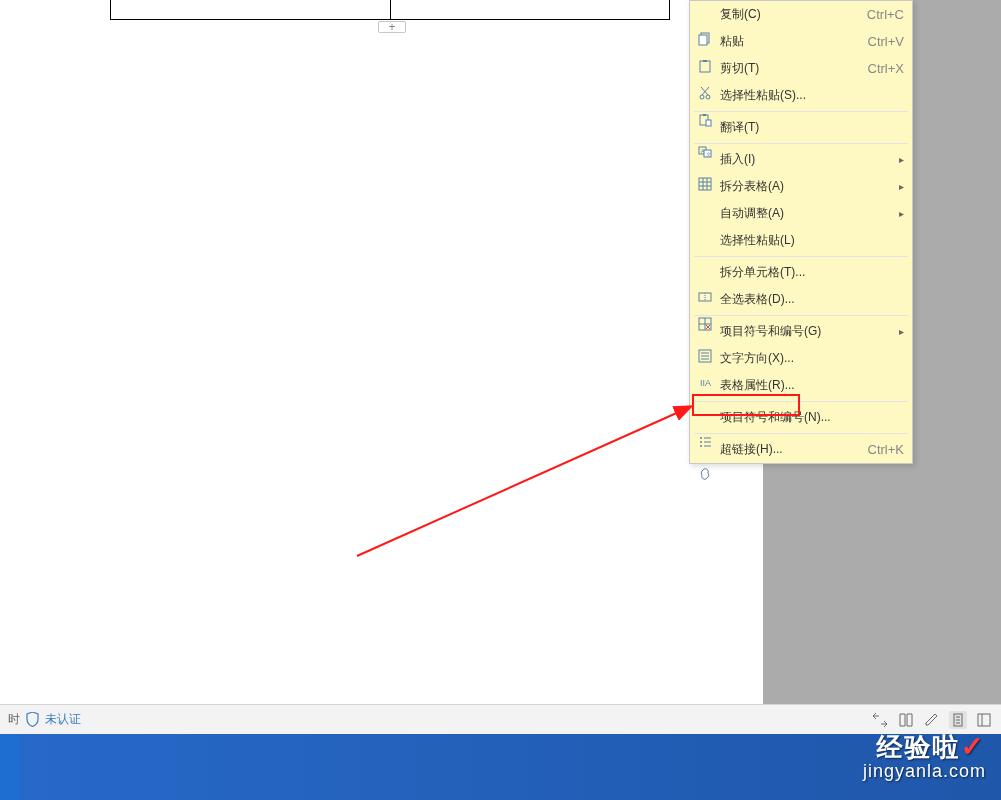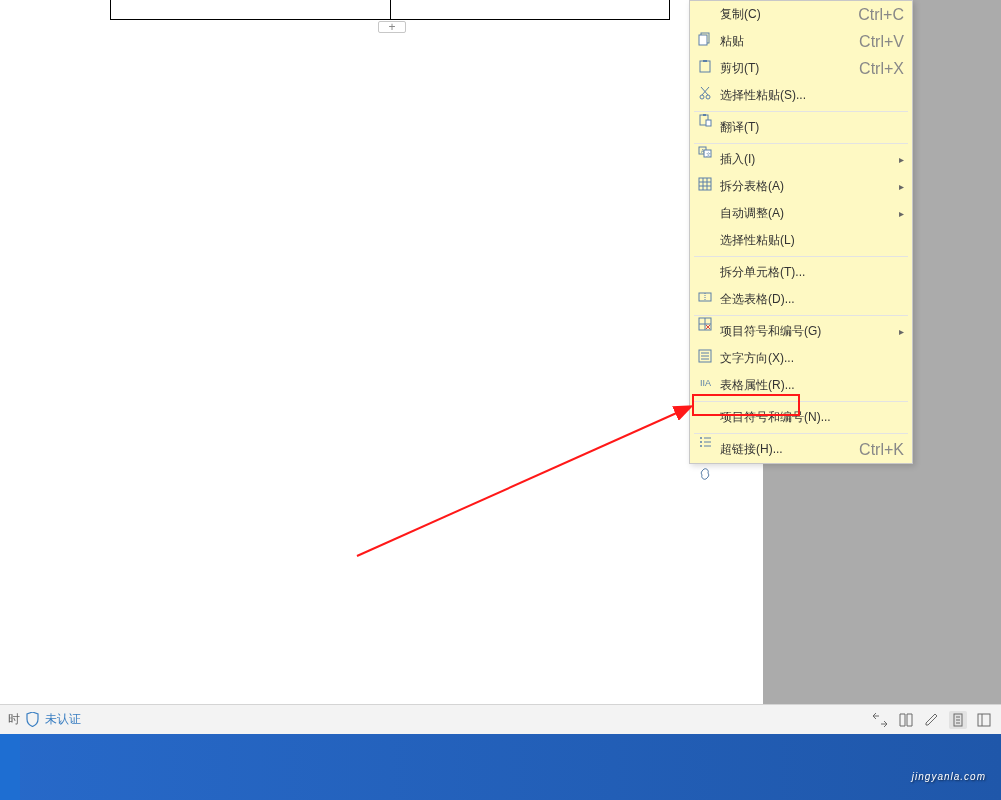--- a/index.html
+++ b/index.html
@@ -136,21 +136,21 @@
       height: 16px;
       display: flex;
       align-items: center;
       justify-content: flex-end;
       color: #5a7fa8;
       margin-top: 24px;
     }
     .menu-shortcut {
       margin-left: auto;
       color: #888;
-      font-size: 16px;
+      font-size: 13px;
     }
     .menu-submenu-arrow {
       margin-left: auto;
       color: #666;
       font-size: 10px;
     }
     .menu-separator {
       height: 1px;
       background: #e3e3e3;
       margin: 2px 4px;
@@ -170,21 +170,21 @@
       right: 15px;
       bottom: 18px;
       font-family: "Brush Script MT", cursive, sans-serif;
       color: #fff;
       text-align: right;
       z-index: 20;
       text-shadow: 1px 1px 2px rgba(0,0,0,.6);
     }
     .watermark .big { font-size: 26px; font-weight: bold; letter-spacing: 2px; }
     .watermark .check { color: #ff3c3c; font-size: 28px; }
-    .watermark .small { font-size: 10px; font-style: italic; letter-spacing: 1px; margin-top: -4px; }
+    .watermark .small { font-size: 18px; letter-spacing: 1px; margin-top: -4px; }
     .arrow-svg {
       position: absolute;
       left: 0;
       top: 0;
       pointer-events: none;
       z-index: 2;
     }
   </style>
 </head>
 <body>
@@ -403,14 +403,15 @@
         </svg>
     </span>
   </div>
 </div>
 
 <div class="blue-bar">
   <div class="blue-tab"></div>
 </div>
 
 <div class="watermark">
+  <div class="big"><span>经验啦</span><span class="check">✓</span></div>
   <div class="small">jingyanla.com</div>
 </div>
 
 </body></html>

